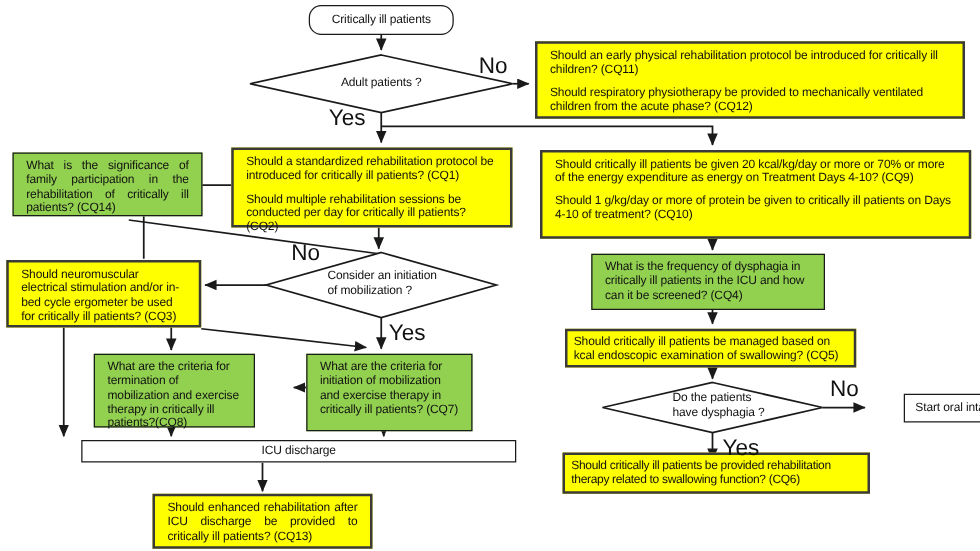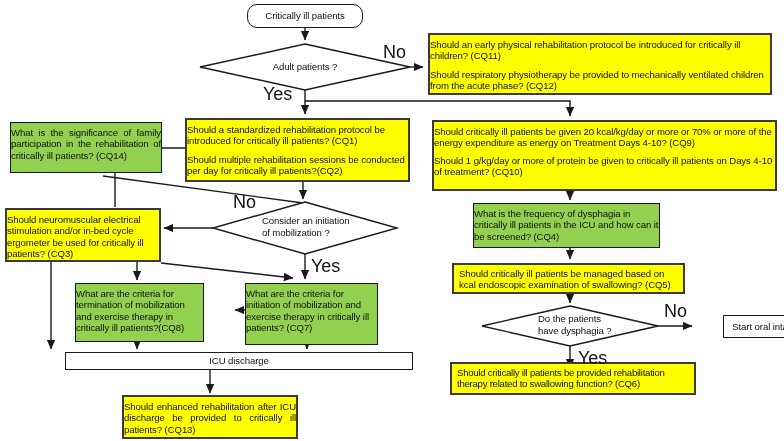--- a/index.html
+++ b/index.html
@@ -5,21 +5,21 @@
   html,body{margin:0;padding:0;background:#ffffff;}
   .stage{
     position:relative;width:784px;height:441px;overflow:hidden;
     font-family:"Liberation Sans","DejaVu Sans",sans-serif;
     color:#111;background:#ffffff;
   }
   .stage svg.connectors{position:absolute;left:0;top:0;z-index:1;}
   .node{
     position:absolute;z-index:2;box-sizing:border-box;
     font-size:9.6px;line-height:1.18;letter-spacing:-0.1px;
-    padding:4px 0;background:#ffffff;border:1.5px solid #1a1a1a;
+    padding:4px 10px;background:#ffffff;border:1.5px solid #1a1a1a;
   }
   .node.yellow{background:#ffff00;border:2px solid #3a3a3a;}
   .node.green{background:#92d050;border:1.6px solid #1a1a1a;}
   .node.rounded{border-radius:10px;display:flex;align-items:center;justify-content:center;text-align:center;}
   .node.center{display:flex;align-items:center;justify-content:center;text-align:center;padding:2px 4px;margin-left:28px;}
   .node.justify{text-align:justify;}
   .q2{margin-top:7px;}
   .diamond-label{
     position:absolute;z-index:3;font-size:9.6px;line-height:1.25;
     letter-spacing:-0.1px;white-space:nowrap;

